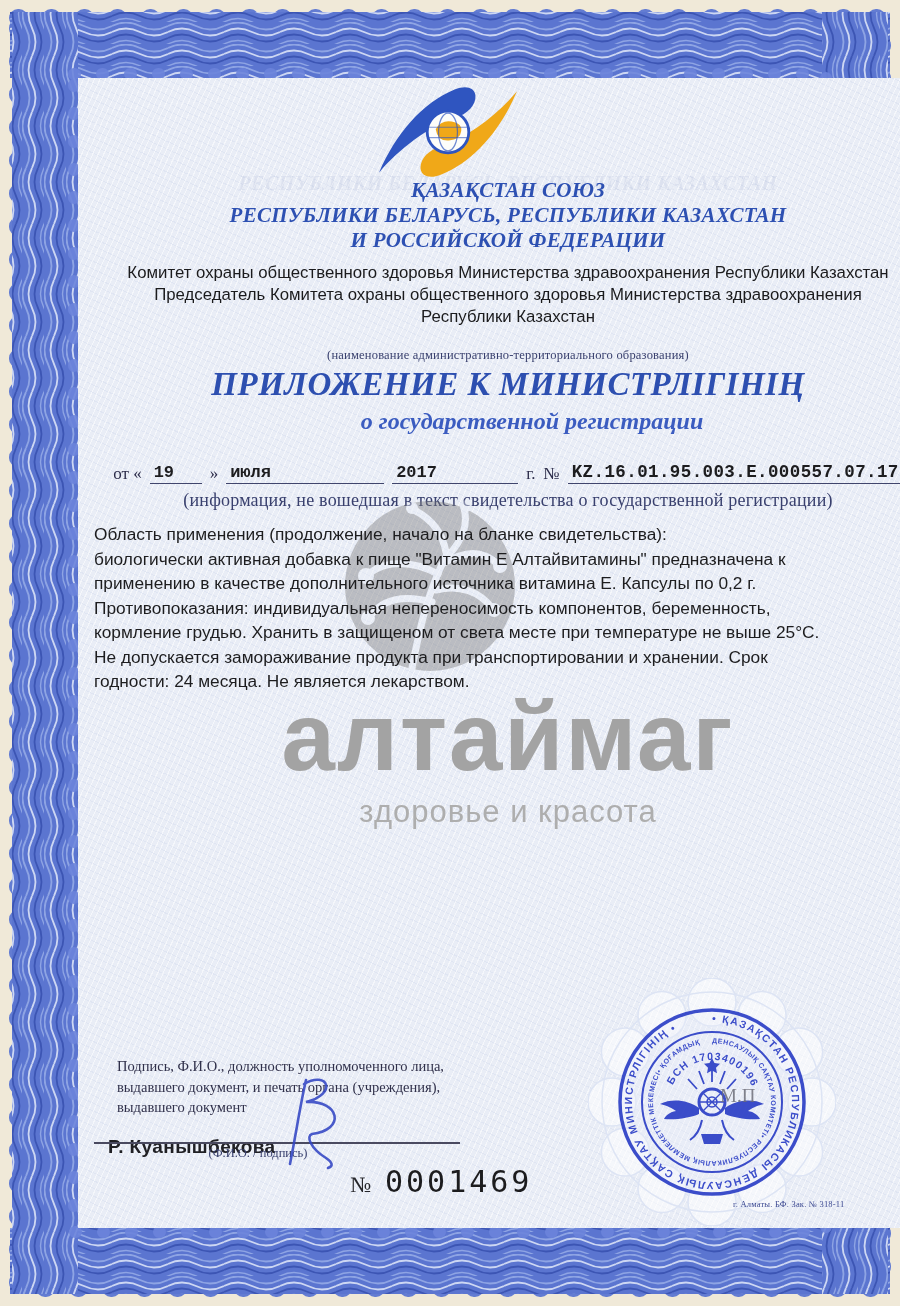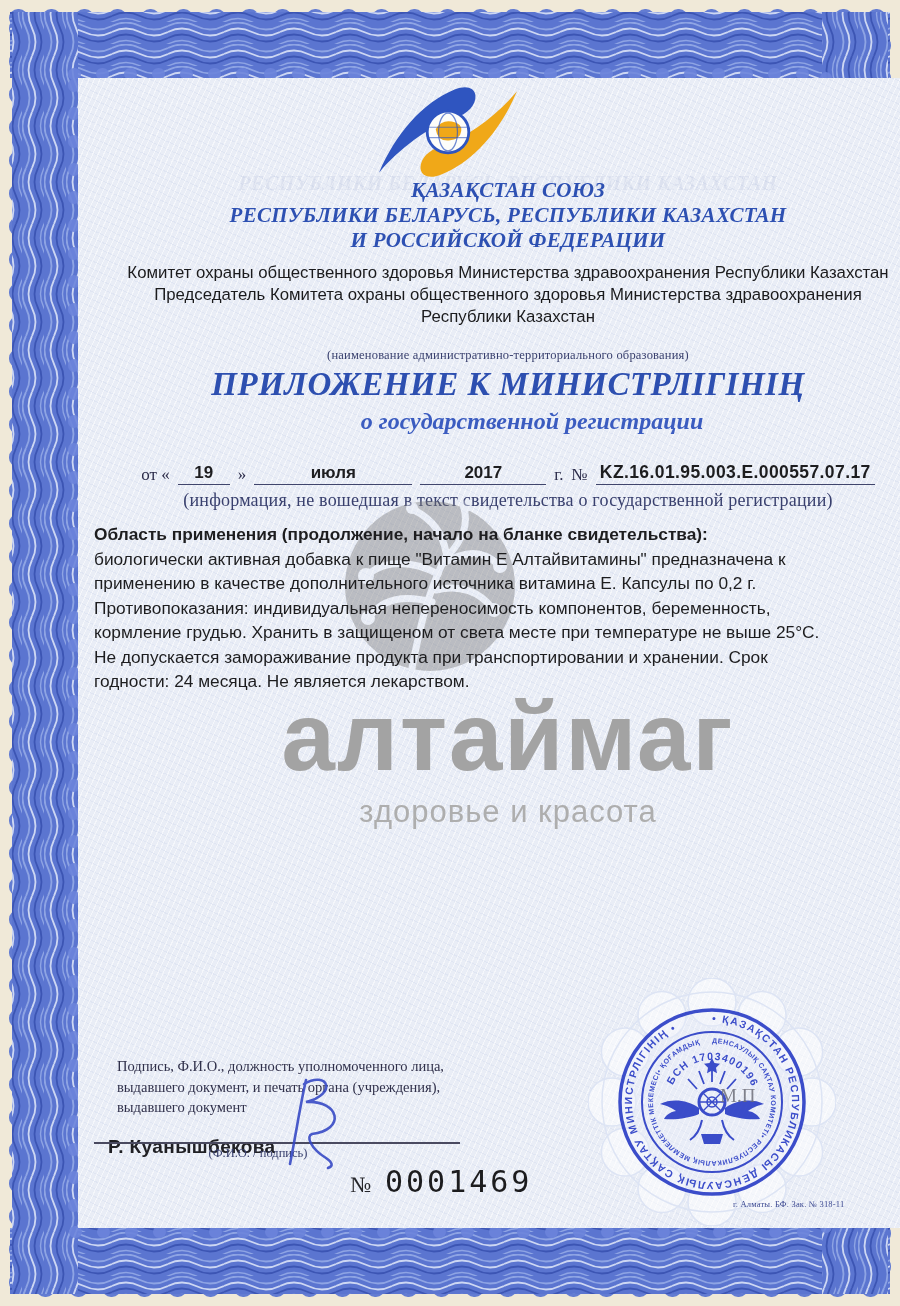--- a/index.html
+++ b/index.html
@@ -45,33 +45,33 @@
   .title-sub{
     top:330px;
     font:italic bold 24px "Liberation Serif",serif;color:#3b5cc0;padding-left:48px;
   }
   .dateline{
     top:368px;left:0;right:0;
     display:flex;justify-content:center;align-items:flex-end;gap:8px;
     font:17px "Liberation Serif",serif;color:#2c2c4a;margin-top:16px;
   }
   .dateline .field{
-    font-family:Liberation Sans, sans-serif;font-weight:600;color:#1d1d1f;
-    border-bottom:1.5px solid #40456c;text-align:center;padding:0 4px 1px 4px;
+    font-family:Liberation Mono, monospace;font-weight:600;color:#1d1d1f;
+    border-bottom:1.5px solid #40456c;text-align:left;padding:0 4px 1px 4px;
   }
   .fld-day{min-width:44px;}
   .fld-month{min-width:150px;}
   .fld-year{min-width:118px;}
   .fld-cert{min-width:250px;font-size:17.5px;letter-spacing:.4px;}
   .body-block{
     left:16px;width:732px;top:444px;
     font:17.3px "Liberation Sans",sans-serif;color:#1d1d1f;line-height:1.42;
     text-align:left;z-index:3;
   }
-  .body-block .bh{font-weight:bold;}
+  .body-block .bh{font-weight:normal;}
   .wm-circle{left:264px;top:420px;opacity:.42;z-index:0;}
   .wm-brand{
     top:604px;
     font:bold 96px "Liberation Sans",sans-serif;color:#a3a3a3;letter-spacing:2px;
   }
   .wm-tag{
     top:716px;
     font:31px "Liberation Sans",sans-serif;color:#aeaeae;letter-spacing:1px;
   }
   .notes{

